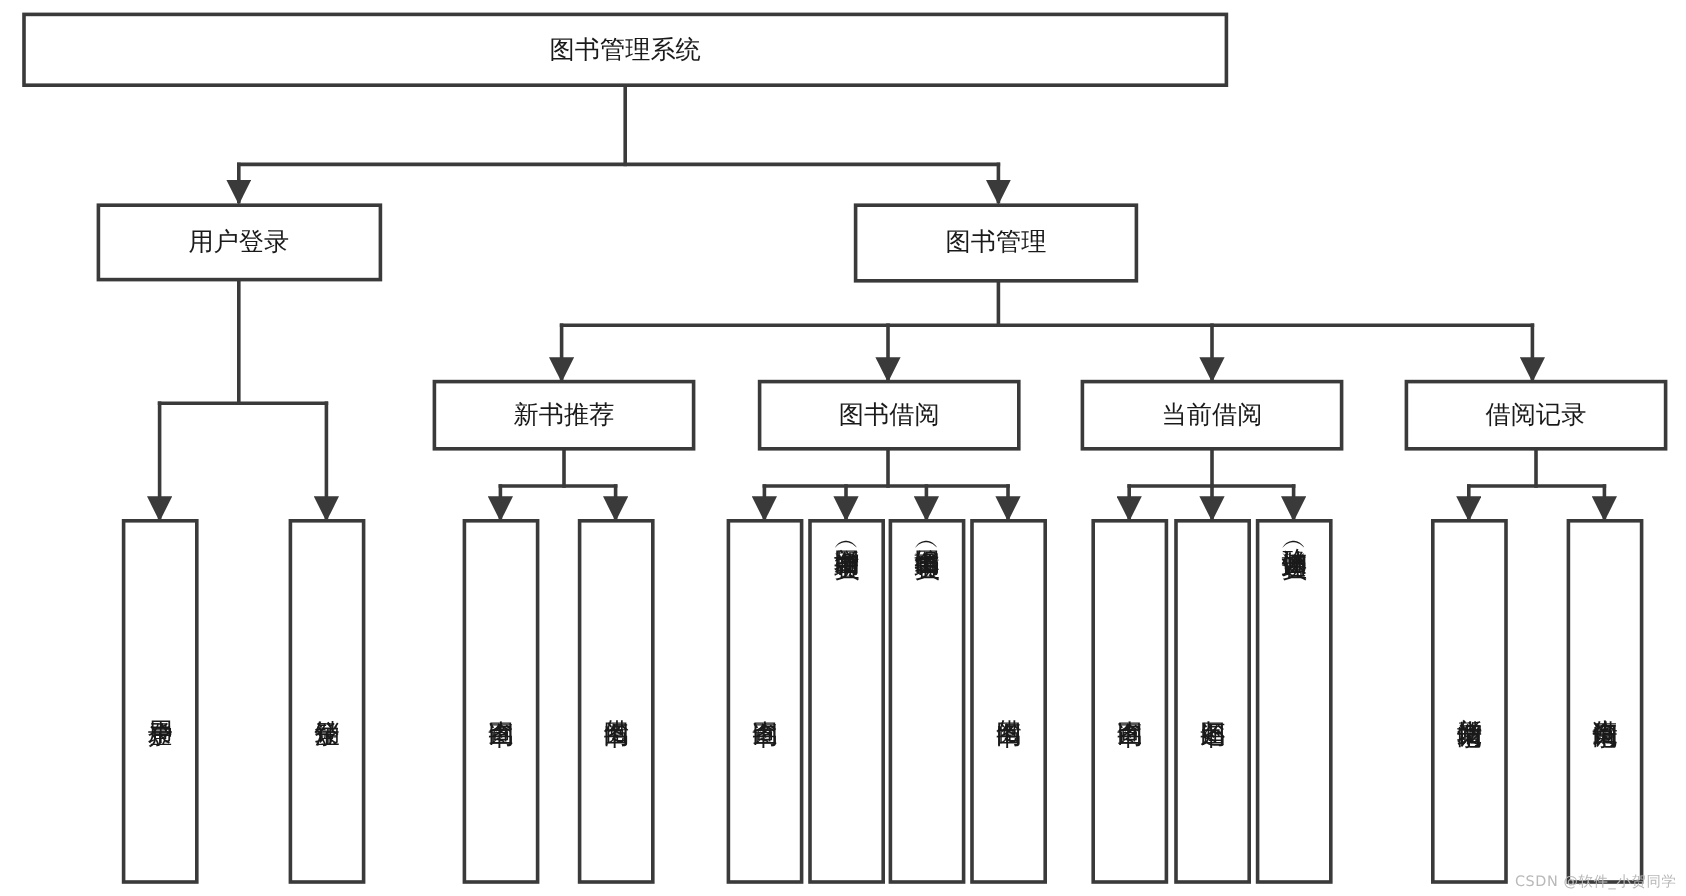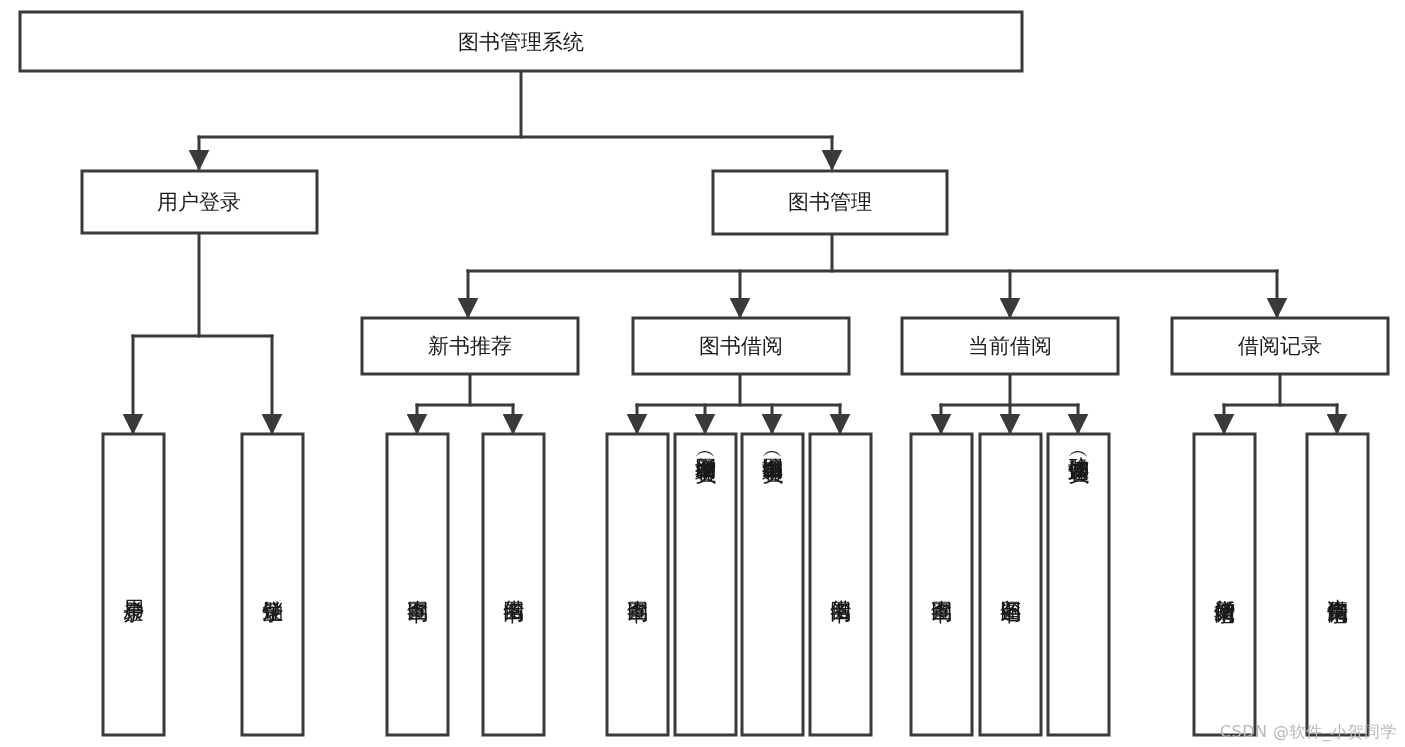--- a/index.html
+++ b/index.html
@@ -60,21 +60,21 @@
     letter-spacing: 1px;
     color: #1a1a1a;
     white-space: nowrap;
   }
   .vlabel-wrap.center { align-items: center; }
   .watermark {
     position: absolute;
     right: 8px;
     bottom: 4px;
     font-family: "DejaVu Sans", "Liberation Sans", sans-serif;
-    font-size: 16px;
+    font-size: 12px;
     color: #b9b9b9;
     letter-spacing: 0.5px;
     white-space: nowrap;
   }
 </style>
 </head>
 <body>
 
 <div id="diagram-root">
 

